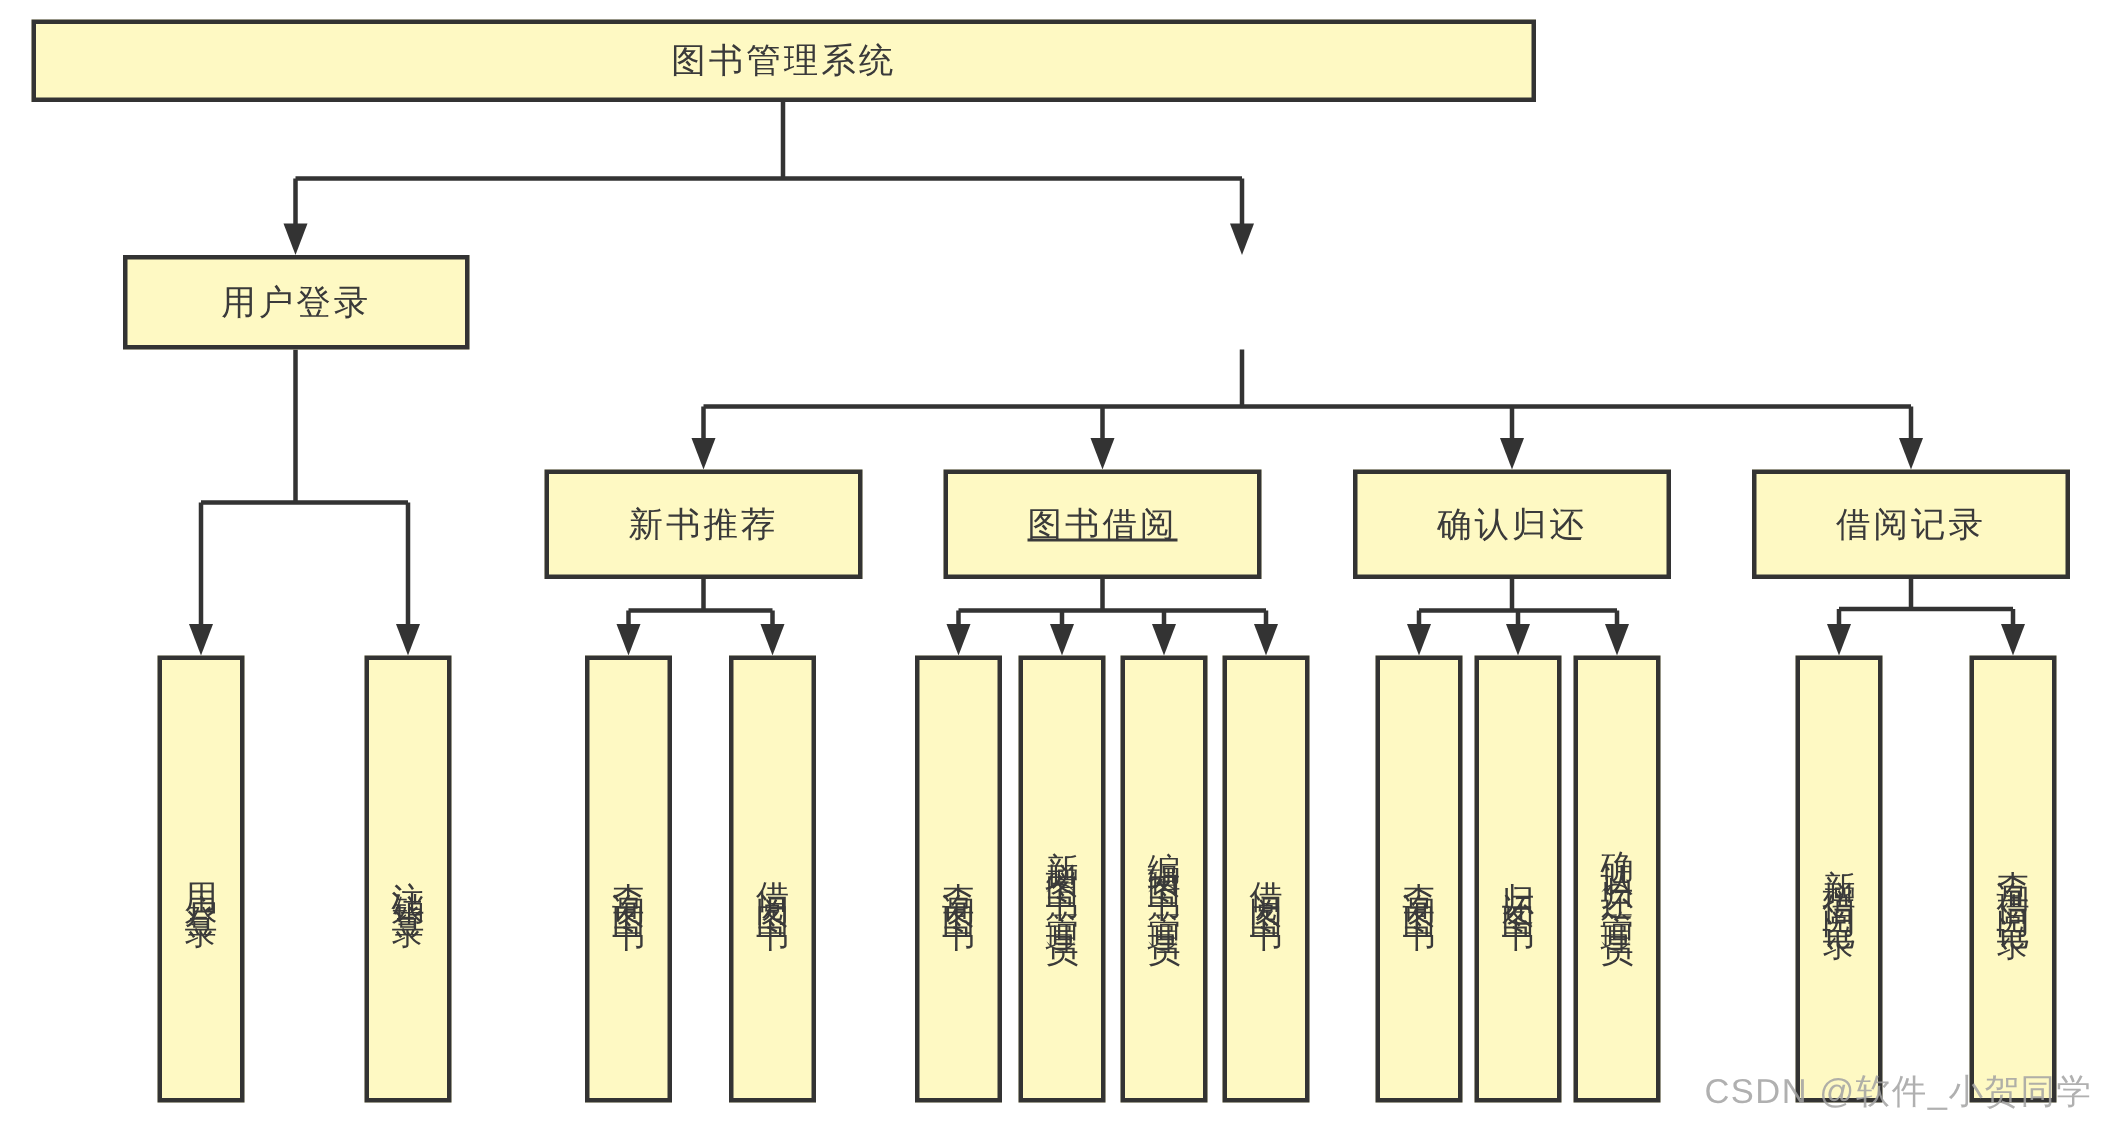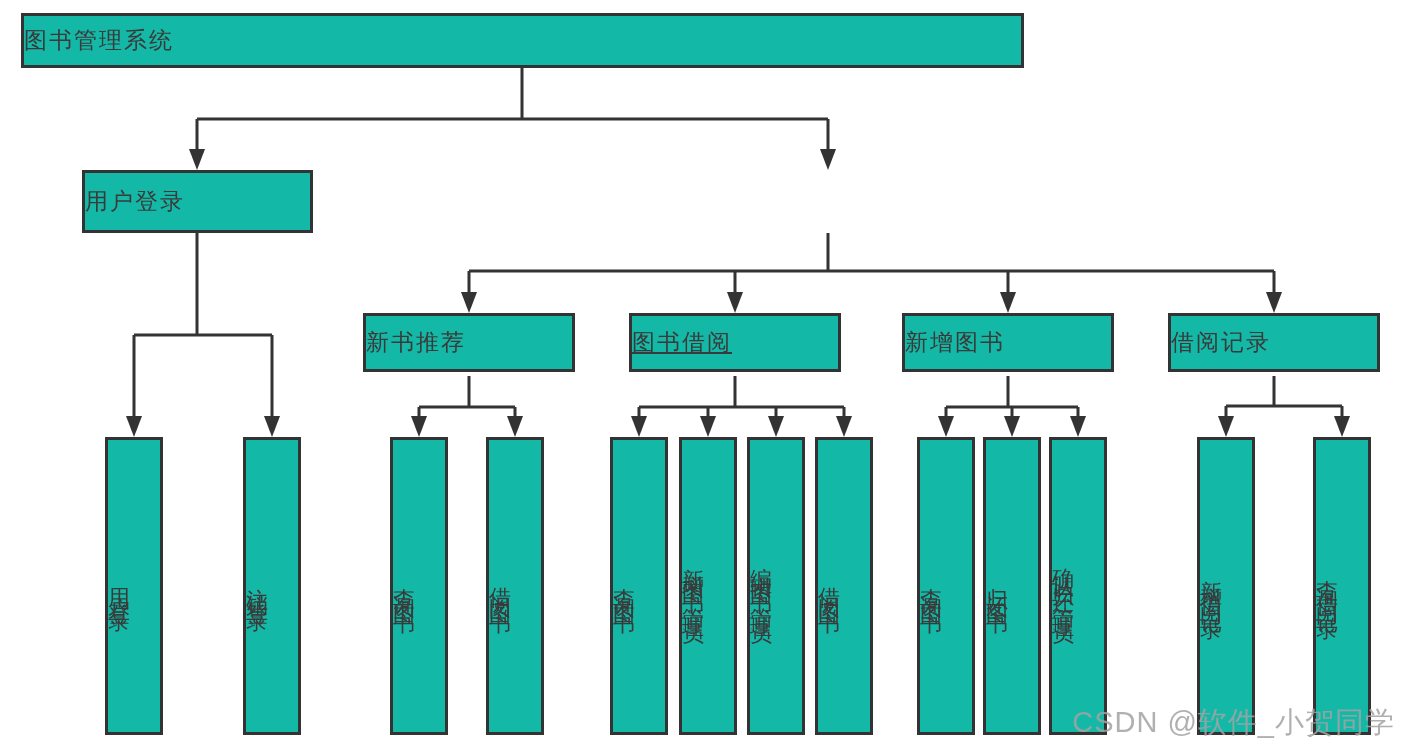--- a/index.html
+++ b/index.html
@@ -21,51 +21,52 @@
   #connectors {
     position: absolute;
     left: 0; top: 0;
     width: 1405px; height: 747px;
     z-index: 1;
   }
   #connectors path { stroke: var(--line); stroke-width: 3; fill: none; }
   #connectors polygon { fill: var(--line); stroke: none; }
   .node {
     position: absolute;
-    background: #14b8a6;
+    background: #fef9c3;
     border: 3px solid var(--line);
     display: flex;
     align-items: center;
+    justify-content: center;
     z-index: 2;
   }
   .h-label {
     font-size: 23px;
     letter-spacing: 2px;
     color: var(--text);
     white-space: nowrap;
   }
   .leaf .v-label {
     writing-mode: vertical-rl;
     text-orientation: mixed;
     font-size: 22px;
     letter-spacing: 8px;
     line-height: 1;
     color: var(--text);
     white-space: nowrap;
   }
   .root-box   { left: 21px;  top: 13px;  width: 1003px; height: 55px; }
   .lvl1       { top: 170px;  height: 63px; }
-  .lvl2       { top: 313px;  width: 212px; height: 59px; }
+  .lvl2       { top: 313px;  width: 212px; height: 73px; }
   .leaf       { top: 437px;  width: 58px;  height: 298px; }
   #watermark {
     position: absolute;
     right: 10px;
     bottom: 4px;
     z-index: 3;
-    font-size: 29px;
+    font-size: 23px;
     letter-spacing: 1px;
     color: var(--wm);
     opacity: 0.85;
     white-space: nowrap;
   }
 </style>
 </head>
 <body>
 
 <div id="stage">
@@ -121,21 +122,21 @@
     <span class="h-label">用户登录</span>
   </div>
 
   <div class="node lvl2" style="left:363px;">
     <span class="h-label">新书推荐</span>
   </div>
   <div class="node lvl2" style="left:629px;text-decoration:underline;">
     <span class="h-label">图书借阅</span>
   </div>
   <div class="node lvl2" style="left:902px;">
-    <span class="h-label">新增图书</span>
+    <span class="h-label">确认归还</span>
   </div>
   <div class="node lvl2" style="left:1168px;">
     <span class="h-label">借阅记录</span>
   </div>
 
   <div class="node leaf" style="left:105px;">
     <span class="v-label">用户登录</span>
   </div>
   <div class="node leaf" style="left:243px;">
     <span class="v-label">注销登录</span>

